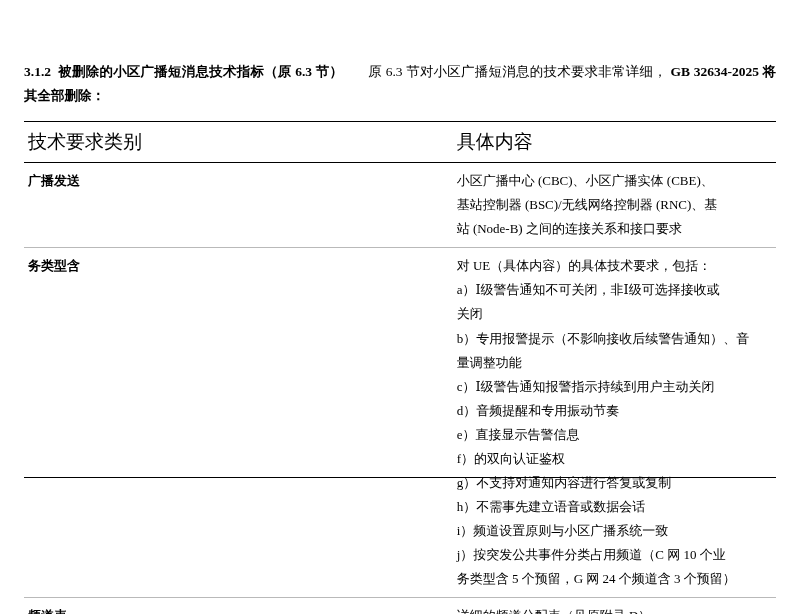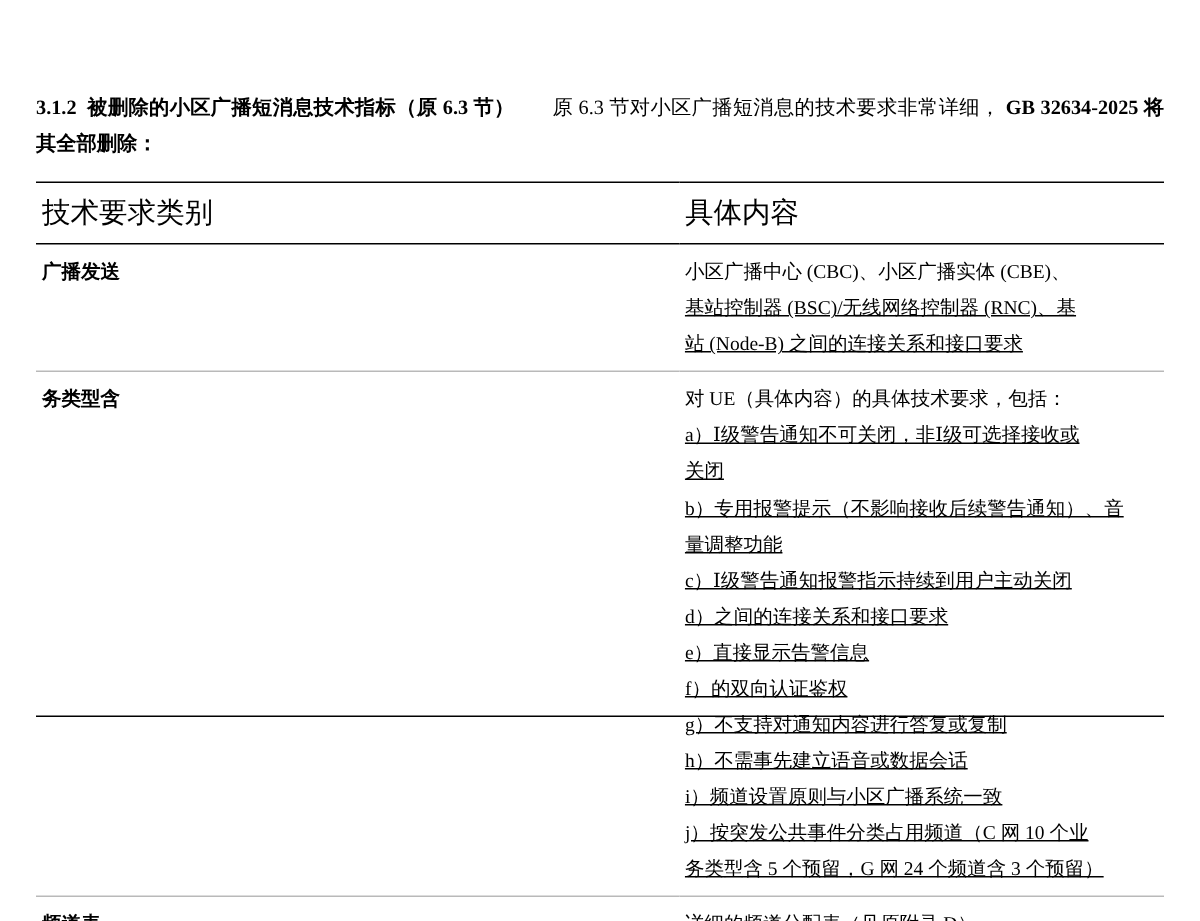--- a/index.html
+++ b/index.html
@@ -66,21 +66,20 @@
   }
   td.label {
     font-weight: bold;
     white-space: nowrap;
   }
   td.content p {
     margin: 0;
   }
   td.content p + p {
     margin-top: 0.0px;
-    text-decoration: underline;
   }
   .bottom-rule {
     position: absolute;
     left: 24px;
     right: 24px;
     bottom: 14px;
     border-top: 1.1px solid #000;
   }
 </style>
 </head>
@@ -121,21 +120,21 @@
 
       <tr class="row-sep">
         <td class="label">务类型含</td>
         <td class="content">
           <p>对 UE（具体内容）的具体技术要求，包括：</p>
           <p>a）Ⅰ级警告通知不可关闭，非Ⅰ级可选择接收或</p>
           <p>关闭</p>
           <p>b）专用报警提示（不影响接收后续警告通知）、音</p>
           <p>量调整功能</p>
           <p>c）Ⅰ级警告通知报警指示持续到用户主动关闭</p>
-          <p>d）之间的连接关系和接口要求</p>
+          <p>d）音频提醒和专用振动节奏</p>
           <p>e）直接显示告警信息</p>
           <p>f）的双向认证鉴权</p>
           <p>g）不支持对通知内容进行答复或复制</p>
           <p>h）不需事先建立语音或数据会话</p>
           <p>i）频道设置原则与小区广播系统一致</p>
           <p>j）按突发公共事件分类占用频道（C 网 10 个业</p>
           <p>务类型含 5 个预留，G 网 24 个频道含 3 个预留）</p>
         </td>
       </tr>
 

